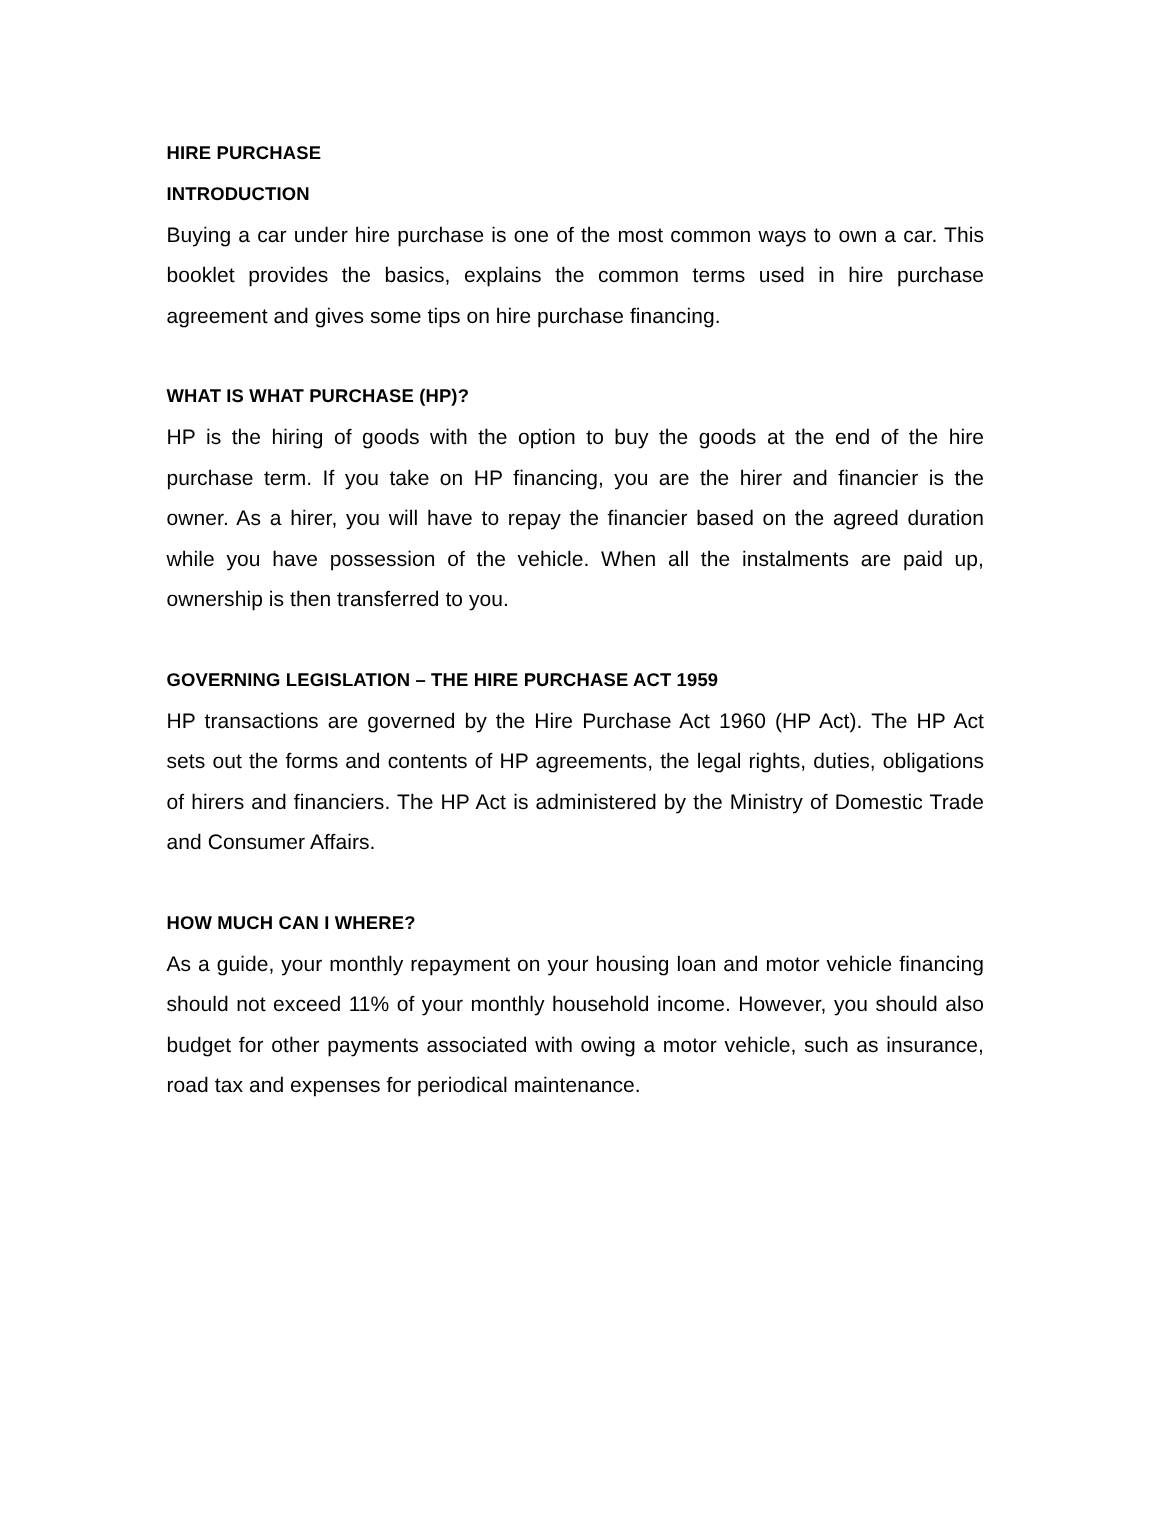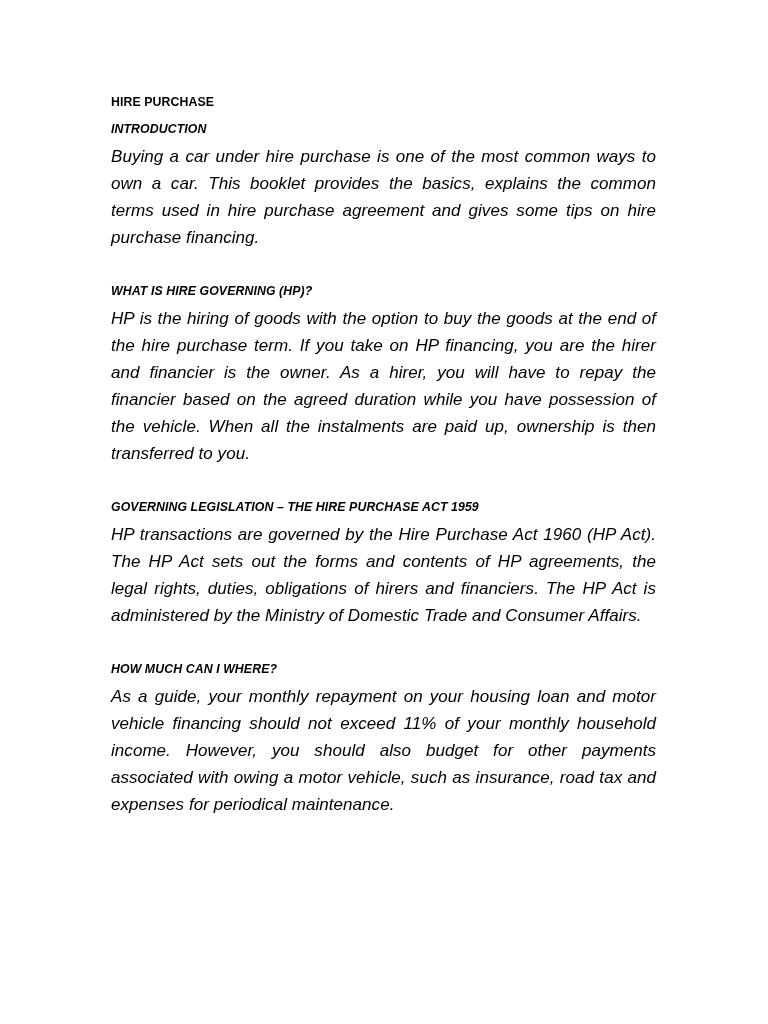--- a/index.html
+++ b/index.html
@@ -32,29 +32,28 @@
     font-size: 12.3px;
     font-weight: bold;
     line-height: 27px;
     margin: 0;
     letter-spacing: 0.1px;
   }
   h1.doc-title {
     margin-bottom: 0;
   }
   .para {
-    font-size: 17px;
+    font-size: 14px;
     line-height: 27px;
     margin: 0;
     text-align: justify;
     letter-spacing: 0.05px;
   }
   .block {
     margin-bottom: 0;
-    font-style: italic;
   }
   .spacer {
     height: 27px;
   }
 </style>
 </head>
 <body>
 
 <div class="page">
   <div class="doc-body">
@@ -62,21 +61,21 @@
     <h1 class="doc-title">HIRE PURCHASE</h1>
 
     <div class="block">
       <h2 class="section-heading">INTRODUCTION</h2>
       <p class="para">Buying a car under hire purchase is one of the most common ways to own a car. This booklet provides the basics, explains the common terms used in hire purchase agreement and gives some tips on hire purchase financing.</p>
     </div>
 
     <div class="spacer"></div>
 
     <div class="block">
-      <h2 class="section-heading">WHAT IS HIRE GOVERNING (HP)?</h2>
+      <h2 class="section-heading">WHAT IS WHAT PURCHASE (HP)?</h2>
       <p class="para">HP is the hiring of goods with the option to buy the goods at the end of the hire purchase term. If you take on HP financing, you are the hirer and financier is the owner. As a hirer, you will have to repay the financier based on the agreed duration while you have possession of the vehicle. When all the instalments are paid up, ownership is then transferred to you.</p>
     </div>
 
     <div class="spacer"></div>
 
     <div class="block">
       <h2 class="section-heading">GOVERNING LEGISLATION – THE HIRE PURCHASE ACT 1959</h2>
       <p class="para">HP transactions are governed by the Hire Purchase Act 1960 (HP Act). The HP Act sets out the forms and contents of HP agreements, the legal rights, duties, obligations of hirers and financiers.  The HP Act is administered by the Ministry of Domestic Trade and Consumer Affairs.</p>
     </div>
 

